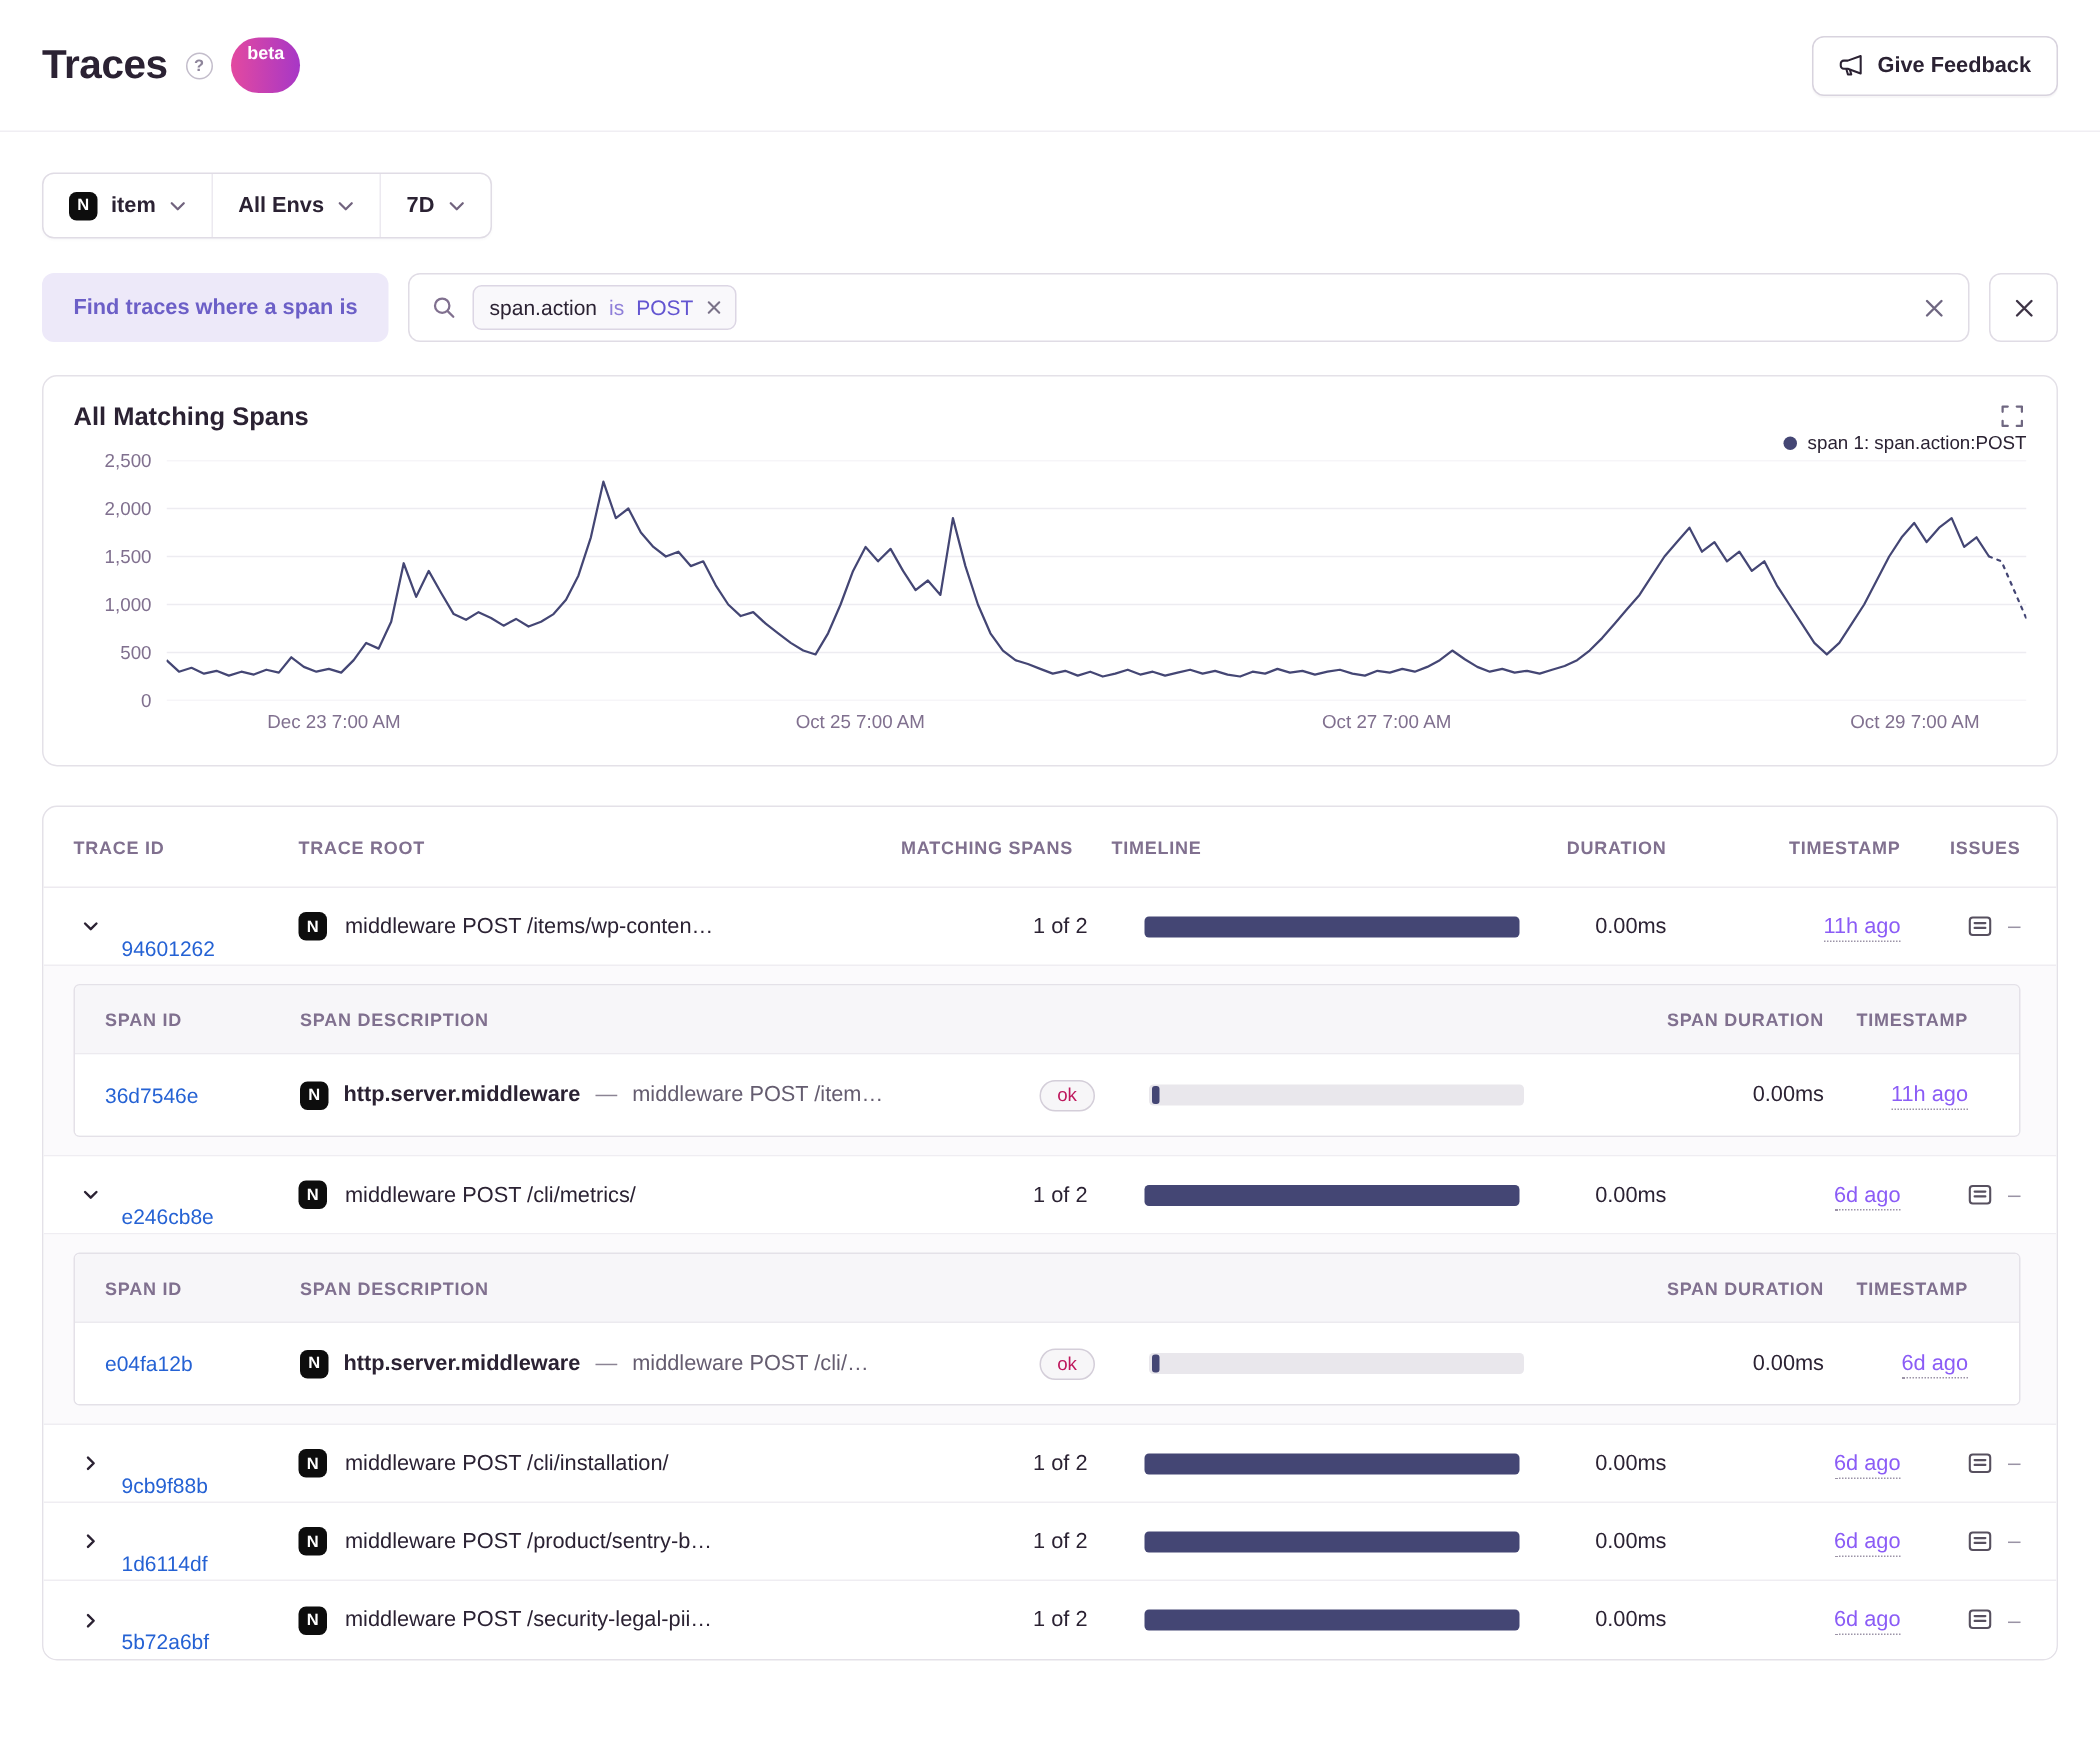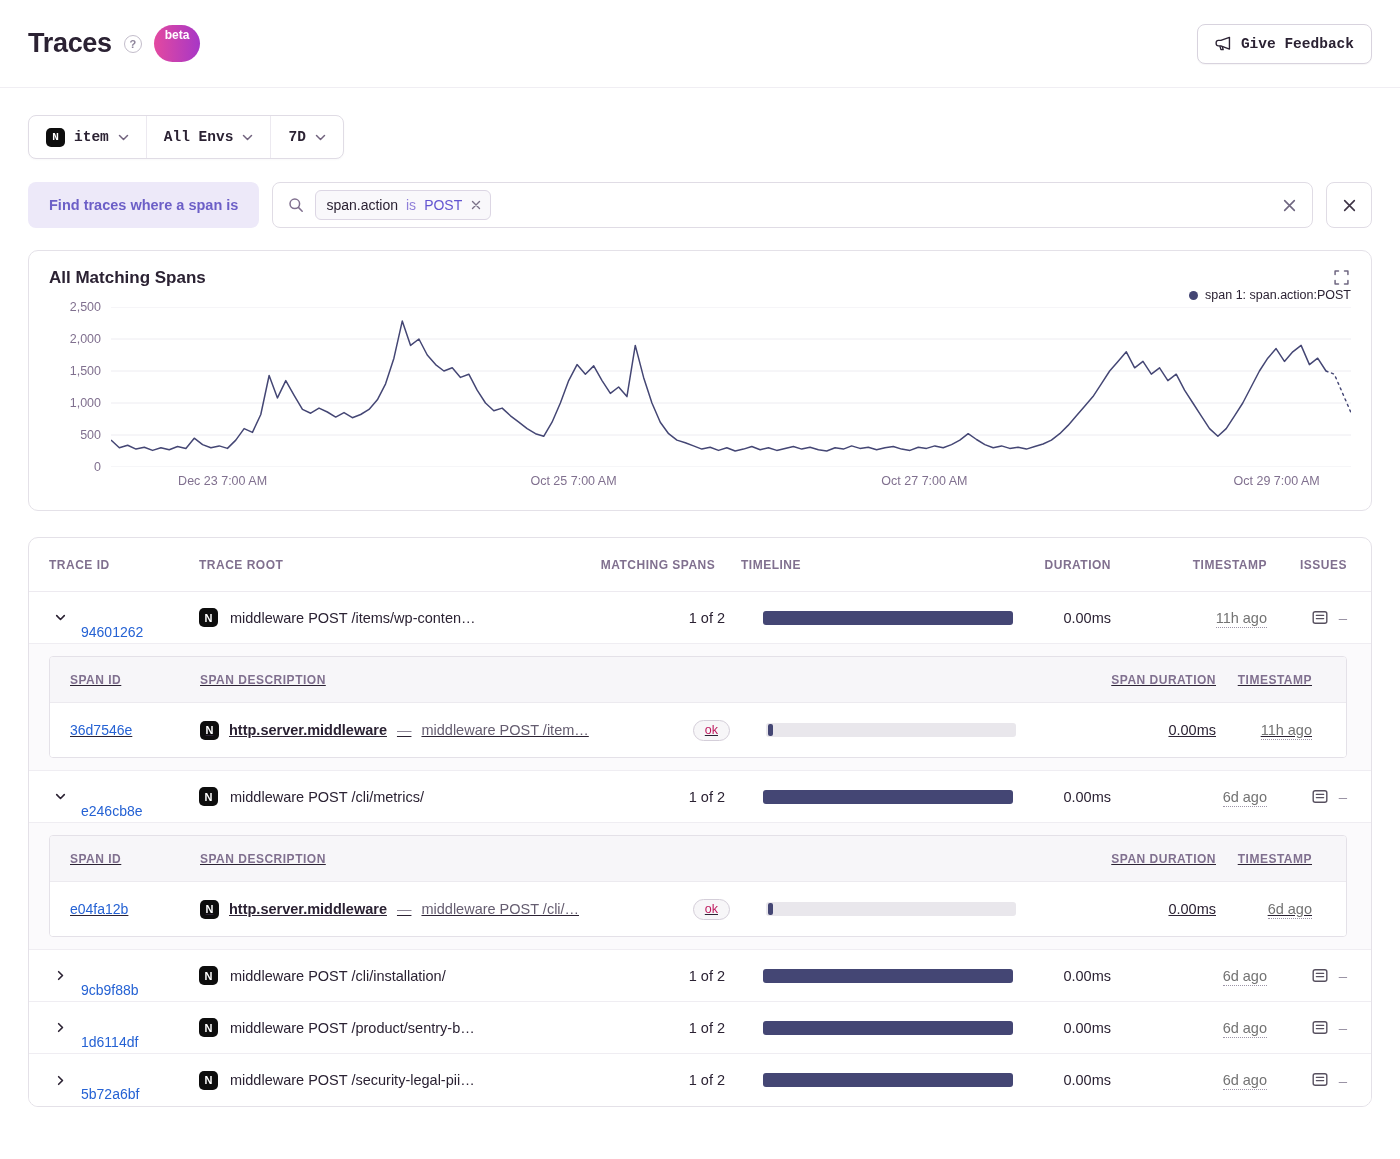--- a/index.html
+++ b/index.html
@@ -3,21 +3,21 @@
 <meta charset="utf-8">
 <style>
   :root{
     --accent:#6C5FC7; --accent-bg:#EDE9F9; --link:#2562D4; --chart-line:#444674;
     --bar:#444674; --beta-from:#E349A0; --beta-to:#A737C6;
     --text-dark:#2B2233; --text-gray:#80708F; --border:#E0DCE5;
   }
   *{box-sizing:border-box;margin:0;padding:0;}
   html,body{width:1400px;height:1159px;overflow:hidden;}
   body{font-family:"Liberation Sans",sans-serif;background:#fff;color:var(--text-dark);}
-  button{font-family:Liberation Mono, monospace;cursor:pointer;}
+  button{font-family:Liberation Sans, sans-serif;cursor:pointer;}
   a{text-decoration:none;}
 
   
   .topbar{height:88px;display:flex;align-items:center;padding:0 28px;border-bottom:1px solid #F0EEF3;background:#fff;}
   .title{font-size:27px;font-weight:700;letter-spacing:-.3px;color:var(--text-dark);}
   .help{margin-left:12px;width:18px;height:18px;border:1.5px solid #C3BDCB;border-radius:50%;
         display:flex;align-items:center;justify-content:center;font-size:11px;font-weight:700;color:#8E859B;cursor:pointer;}
   .beta{margin-left:12px;padding:3px 11px 20px;border-radius:20px;font-size:12px;font-weight:600;color:#fff;
         background:linear-gradient(90deg,var(--beta-from),var(--beta-to));}
   .feedback{margin-left:auto;display:flex;align-items:center;gap:9px;height:40px;padding:0 17px;background:#fff;
@@ -89,28 +89,28 @@
   .cell-id{display:flex;align-items:center;gap:10px;}
   .chev{width:22px;height:22px;display:flex;align-items:center;justify-content:center;background:none;border:none;color:#2B2233;flex:0 0 auto;}
   .tlink{color:var(--link);font-size:14px;cursor:pointer;margin-top:28px;}
   .cell-root{display:flex;align-items:center;gap:12px;}
   .root-text{white-space:nowrap;overflow:hidden;}
   .cell-match{text-align:right;padding-right:16px;}
   .cell-tl{display:flex;}
   .tl-bar{width:250px;height:14px;margin-left:22px;background:var(--bar);border-radius:3px;}
   .cell-dur{text-align:right;padding-right:30px;}
   .cell-ts{text-align:right;padding-right:14px;}
-  .dotted{border-bottom:1px dotted #9C94A7;padding-bottom:1px;color:#737373;cursor:pointer;}
+  .dotted{border-bottom:1px dotted #9C94A7;padding-bottom:1px;color:#8b5cf6;cursor:pointer;}
   .cell-iss{display:flex;justify-content:flex-end;align-items:center;gap:9px;padding-right:4px;}
   .iss-ico{display:inline-flex;}
   .iss-dash{color:#9A93A5;font-size:15px;}
 
   
   .subwrap{background:#FBFAFC;padding:12px 24px 12px 20px;border-bottom:1px solid #EFEDF2;}
-  .subblock{border:1px solid #E4E1E8;border-radius:4px;background:#fff;overflow:hidden;text-decoration:underline;}
+  .subblock{border:1px solid #E4E1E8;border-radius:4px;background:#fff;overflow:hidden;}
   .subhead,.subrow{display:grid;grid-template-columns:130px minmax(0,1fr) 290px 160px 110px;align-items:center;padding:0 20px;}
   .subhead{height:46px;background:#F7F6F9;border-bottom:1px solid #ECEAEF;}
   .subh{font-size:12px;font-weight:600;letter-spacing:.5px;text-transform:uppercase;color:var(--text-gray);}
   .subh-dur{text-align:right;}
   .subh-ts{text-align:right;padding-right:14px;}
   .subrow{height:54px;background:#fff;}
   .scell{font-size:14.5px;color:var(--text-dark);min-width:0;}
   .scell-desc{display:flex;align-items:center;gap:10px;}
   .op{font-weight:700;color:#2B2233;white-space:nowrap;}
   .sep{color:#8B8494;}

